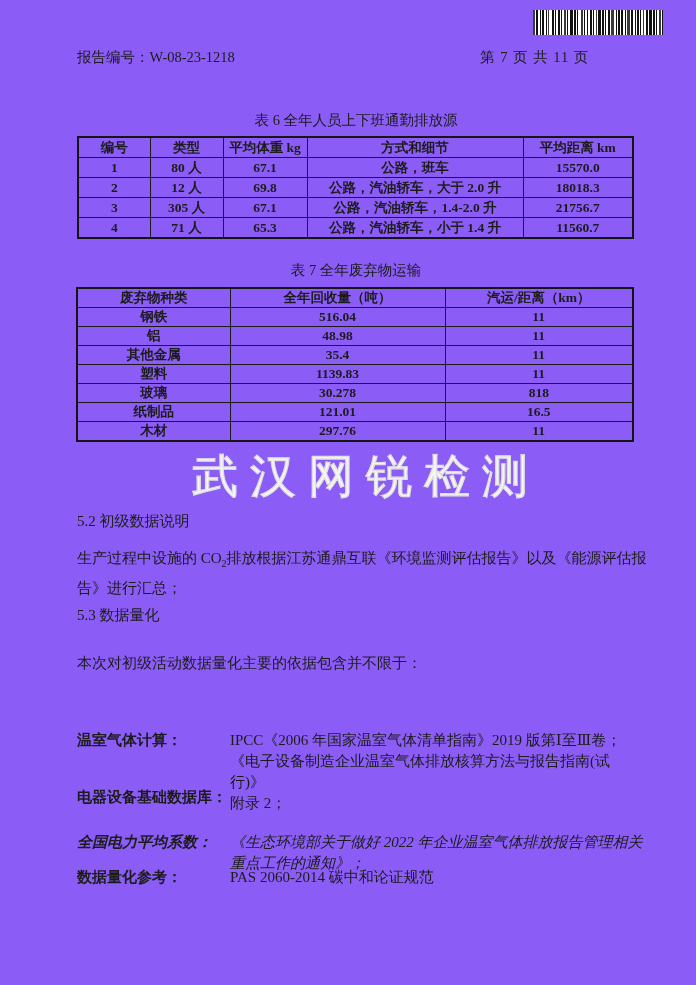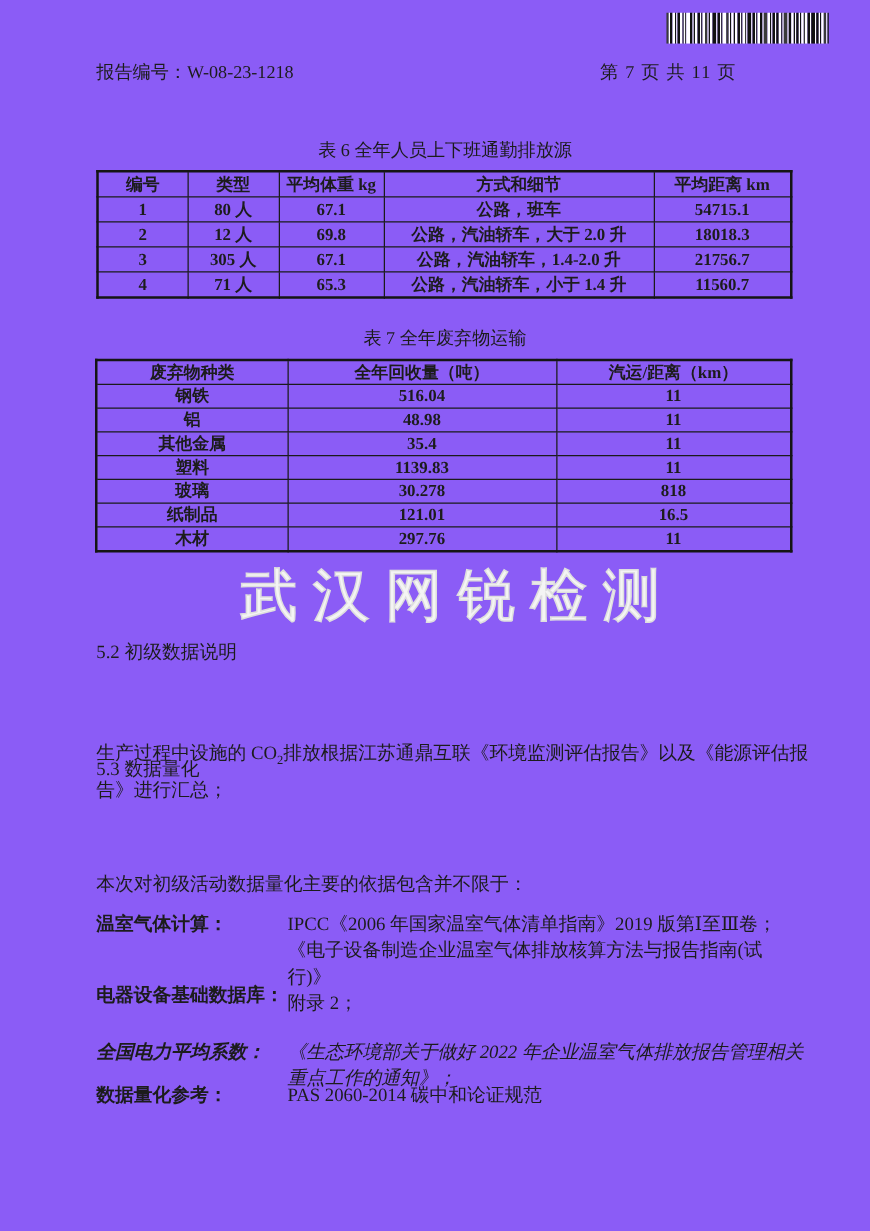--- a/index.html
+++ b/index.html
@@ -37,21 +37,21 @@
     position:absolute;left:192px;top:446px;
     font-size:46px;letter-spacing:12px;white-space:nowrap;
     color:#f4f4f4;-webkit-text-stroke:1.2px #dedede;
     font-family:"Liberation Serif","DejaVu Serif",serif;
     pointer-events:none;
   }
   
   .sec-title{position:absolute;left:77px;font-size:15px;}
   .s52-title{top:512px;}
   .s53-title{top:606px;}
-  .para{position:absolute;left:77px;font-size:15px;line-height:25px;width:578px;margin-top:45px;}
+  .para{position:absolute;left:77px;font-size:15px;line-height:25px;width:578px;}
   .s52-para{top:546px;}
   .s53-intro{top:651px;width:566px;}
   sub.co2{font-size:10px;}
   
   .ref{position:absolute;left:77px;display:flex;width:566px;font-size:15px;line-height:21px;}
   .ref-label{width:153px;flex:none;font-weight:bold;}
   .ref-value{flex:1;white-space:pre-line;}
   .ref1{top:691px;}
   .ref2{top:730px;}
   .ref3{top:787px;}
@@ -169,21 +169,21 @@
         <th>方式和细节</th>
         <th>平均距离 km</th>
       </tr>
     </thead>
     <tbody>
       <tr>
         <td>1</td>
         <td>80 人</td>
         <td>67.1</td>
         <td>公路，班车</td>
-        <td>54715.1</td>
+        <td>15570.0</td>
       </tr>
       <tr>
         <td>2</td>
         <td>12 人</td>
         <td>69.8</td>
         <td>公路，汽油轿车，大于 2.0 升</td>
         <td>18018.3</td>
       </tr>
       <tr>
         <td>3</td>

